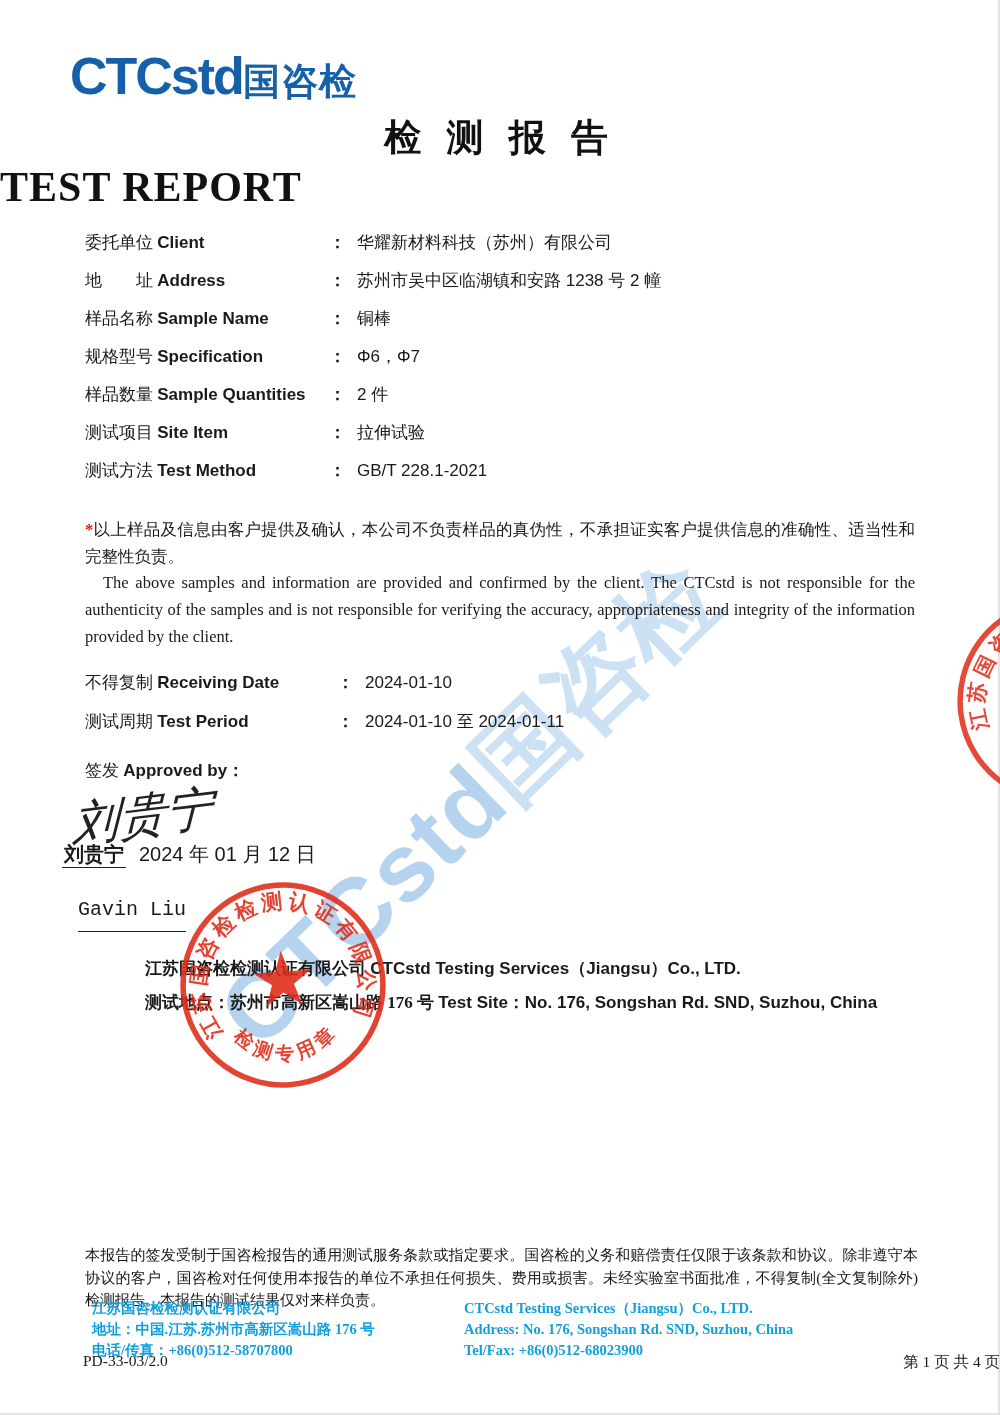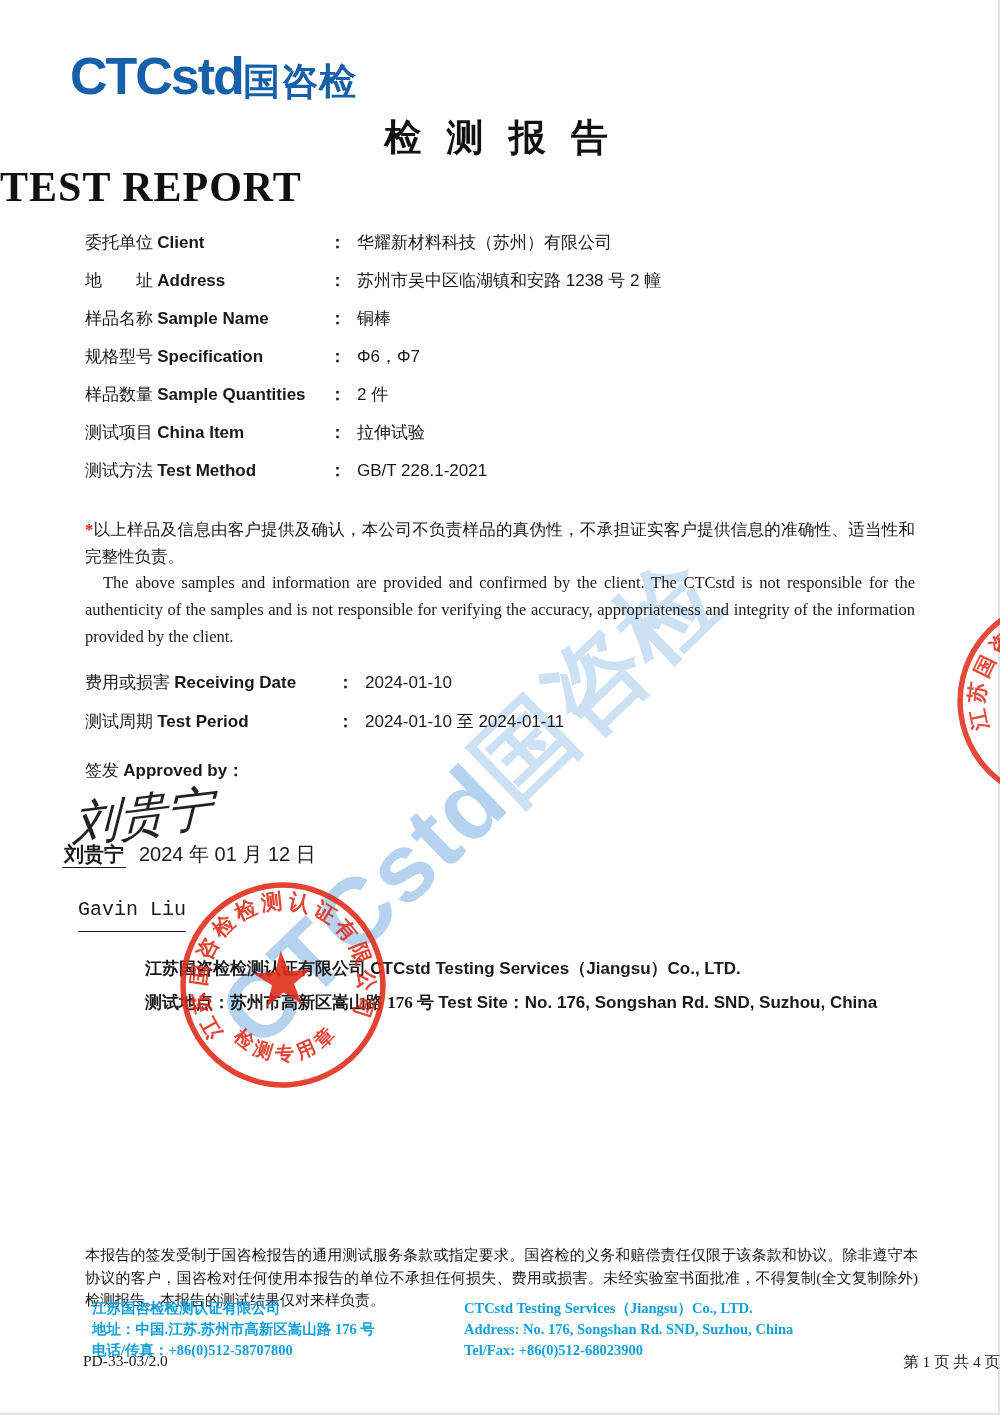--- a/index.html
+++ b/index.html
@@ -128,39 +128,39 @@
         <span class="lbl"><span>规格型号 </span><span class="en">Specification</span></span>
         <span class="colon">：</span>
         <span class="val">Φ6，Φ7</span>
       </div>
       <div class="frow">
         <span class="lbl"><span>样品数量 </span><span class="en">Sample Quantities</span></span>
         <span class="colon">：</span>
         <span class="val">2 件</span>
       </div>
       <div class="frow">
-        <span class="lbl"><span>测试项目 </span><span class="en">China Item</span></span>
+        <span class="lbl"><span>测试项目 </span><span class="en">Site Item</span></span>
         <span class="colon">：</span>
         <span class="val">拉伸试验</span>
       </div>
       <div class="frow">
         <span class="lbl"><span>测试方法 </span><span class="en">Test Method</span></span>
         <span class="colon">：</span>
         <span class="val">GB/T 228.1-2021</span>
       </div>
     </div>
 
     <div class="disclaimer">
       <div><span class="star">*</span><span>以上样品及信息由客户提供及确认，本公司不负责样品的真伪性，不承担证实客户提供信息的准确性、适当性和完整性负责。</span></div>
       <div class="en-text">The above samples and information are provided and confirmed by the client. The CTCstd is not responsible for the authenticity of the samples and is not responsible for verifying the accuracy, appropriateness and integrity of the information provided by the client.</div>
     </div>
 
     <div class="dates">
       <div class="frow">
-        <span class="lbl"><span>费用或损害 </span><span class="en">Receiving Date</span></span>
+        <span class="lbl"><span>不得复制 </span><span class="en">Receiving Date</span></span>
         <span class="colon">：</span>
         <span class="val">2024-01-10</span>
       </div>
       <div class="frow">
         <span class="lbl"><span>测试周期 </span><span class="en">Test Period</span></span>
         <span class="colon">：</span>
         <span class="val">2024-01-10 至 2024-01-11</span>
       </div>
     </div>
 

